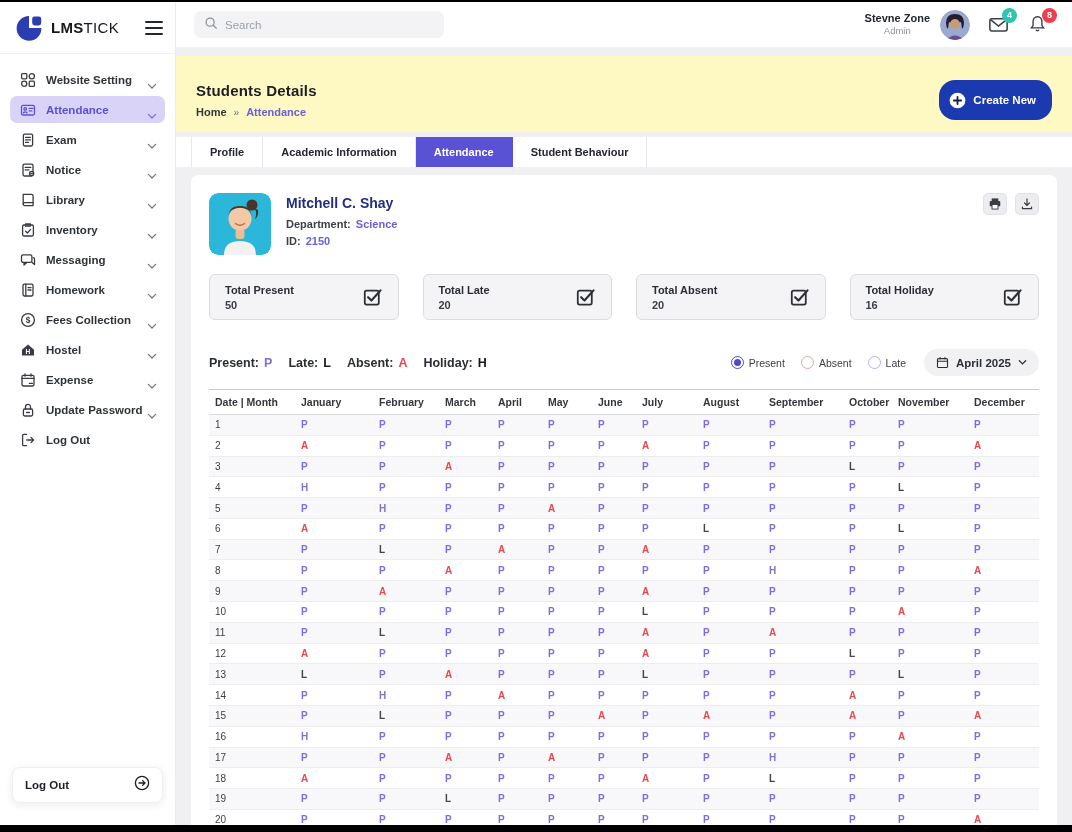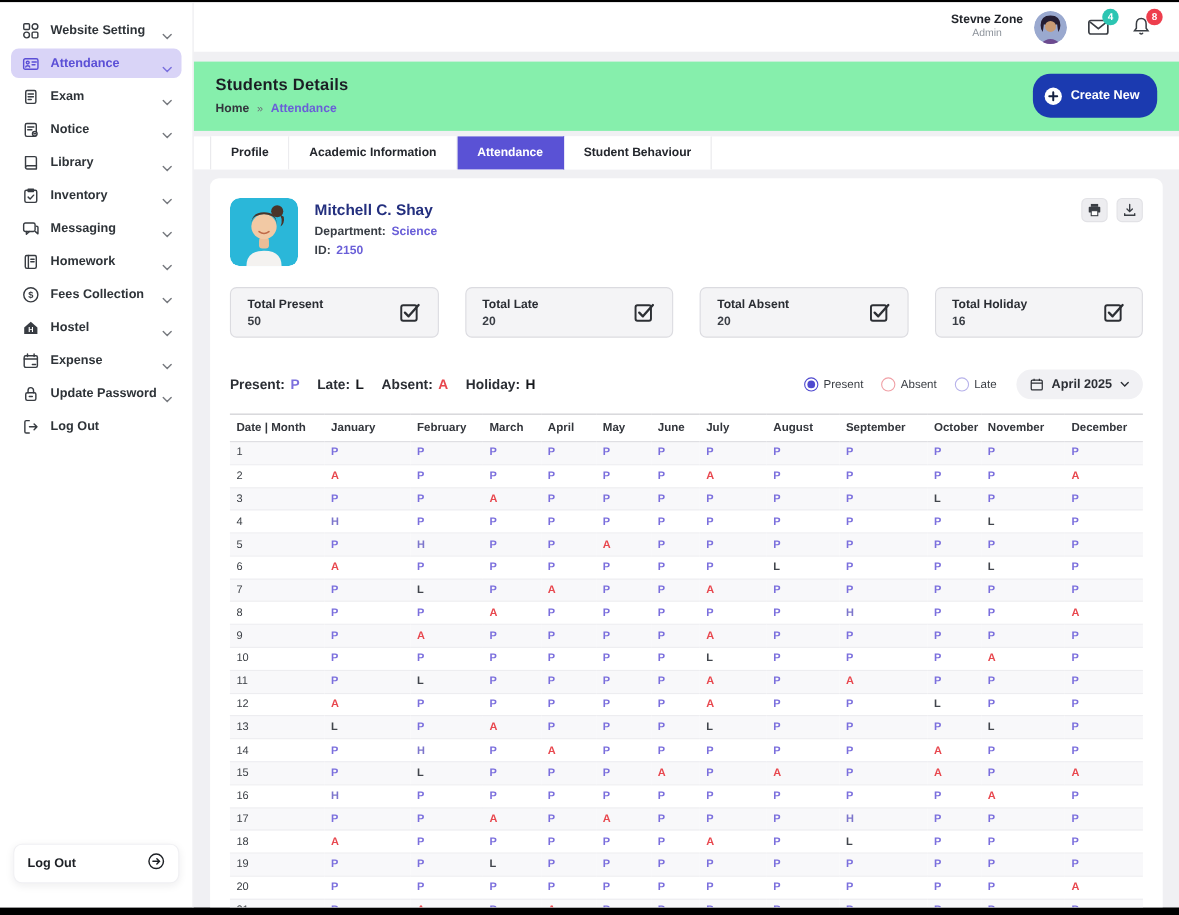--- a/index.html
+++ b/index.html
@@ -41,21 +41,21 @@
   .user-role { font-size:9.5px; color:#8d939b; }
   .avatar { width:30px; height:30px; border-radius:50%; overflow:hidden; margin-left:-8px; cursor:pointer; }
   .icon-badge { position:relative; cursor:pointer; width:22px; height:22px; }
   .badge { position:absolute; top:-6px; right:-7px; min-width:15px; height:15px; border-radius:50%;
            font-size:9px; font-weight:700; color:#fff; display:flex; align-items:center; justify-content:center; }
   .badge.teal { background:#2cc5b2; }
   .badge.red { background:#ee3e4d; }
 
   
   .content { position:absolute; left:176px; top:45px; right:0; bottom:0; display:flex; flex-direction:column; }
-  .page-head { margin-top:9px; background:#86efac; padding:11px 20px 12px; display:flex; align-items:center; }
+  .page-head { margin-top:9px; background:#fef9c3; padding:24px 20px 12px; display:flex; align-items:center; }
   .page-title { font-size:15px; font-weight:800; color:#1b1e24; letter-spacing:.2px; }
   .breadcrumb { display:flex; align-items:center; gap:7px; margin-top:7px; font-size:11px; }
   .crumb-home { color:#33373d; font-weight:600; cursor:pointer; }
   .crumb-sep { color:#6b7077; font-size:10px; }
   .crumb-current { color:#6a5fd8; font-weight:600; cursor:pointer; }
   .create-btn { margin-left:auto; background:#1b3ab0; color:#fff; border:none; border-radius:16px; height:40px;
                 padding:0 16px 0 10px; display:flex; align-items:center; gap:7px; font-size:11.5px; font-weight:700;
                 font-family:"Liberation Sans", sans-serif; cursor:pointer; }
   .tabs-band { margin-top:5px; background:#fff; height:30px; display:flex; padding-left:15px; }
   .tab { padding:0 18px; line-height:30px; font-size:11px; font-weight:600; color:#24272d; background:#fff;
@@ -103,20 +103,34 @@
   table.att td { font-size:10px; font-weight:800; padding:4.4px 6px; border-bottom:1px solid #ededf0; line-height:11px; }
   table.att td.date { color:#3a3e44; font-weight:500; }
   table.att tbody tr:nth-child(odd) { background:#f8f8fa; }
 </style>
 </head>
 <body>
 
 <div class="app">
 
   <aside class="sidebar">
+    <div class="side-header">
+      <span class="logo-mark">
+        <svg viewBox="0 0 30 30" width="30" height="30">
+          <path d="M15 3 A12.4 12.4 0 1 0 27.4 15 L15 15 Z" fill="#2b3db1"></path>
+          <rect x="18.2" y="3.4" width="9" height="9" rx="2.4" fill="#2b3db1"></rect>
+        </svg>
+      </span>
+      <span class="logo-text"><b>LMS</b><span>TICK</span></span>
+      <span class="hamburger">
+          <span></span>
+          <span></span>
+          <span></span>
+        </span>
+    </div>
     <nav class="side-menu" id="side-menu">
         <div class="side-item">
           <span class="mi">
             <svg viewBox="0 0 16 16" width="16" height="16" fill="none" stroke="#383c42" stroke-width="1.3" stroke-linecap="round" stroke-linejoin="round">
               <rect x="1.6" y="1.6" width="5.2" height="5.2" rx="1"></rect>
               <rect x="9.2" y="1.6" width="5.2" height="5.2" rx="2.6"></rect>
               <rect x="1.6" y="9.2" width="5.2" height="5.2" rx="2.6"></rect>
               <rect x="9.2" y="9.2" width="5.2" height="5.2" rx="1"></rect>
             </svg>
           </span>
@@ -282,20 +296,29 @@
       <span>
         <svg viewBox="0 0 16 16" width="16" height="16" fill="none" stroke="#1d2025" stroke-width="1.3">
           <circle cx="8" cy="8" r="6.6"></circle>
             <path d="M5 8 H10.6 M8.6 5.6 L11 8 L8.6 10.4" stroke-linecap="round"></path>
         </svg>
       </span>
     </div>
   </aside>
 
   <header class="topbar">
+    <div class="search-box">
+      <span>
+        <svg viewBox="0 0 16 16" width="14" height="14" fill="none" stroke="#8b9199" stroke-width="1.4">
+          <circle cx="7" cy="7" r="4.6"></circle>
+            <path d="M10.6 10.6 L14 14" stroke-linecap="round"></path>
+        </svg>
+      </span>
+      <input type="text" placeholder="Search" style="">
+    </div>
     <div class="top-right">
       <div class="user-meta">
         <div class="user-name">Stevne Zone</div>
         <div class="user-role">Admin</div>
       </div>
       <div class="avatar">
         <svg viewBox="0 0 30 30" width="30" height="30">
           <circle cx="15" cy="15" r="15" fill="#9aa9cf"></circle>
           <path d="M6 13 q0 -9 9 -9 q9 0 9 9 q0 4 -2 6 l-1 -7 q-6 3 -12 0 l-1 7 q-2 -2 -2 -6 Z" fill="#241d33"></path>
           <circle cx="15" cy="14" r="5" fill="#c89b74"></circle>

